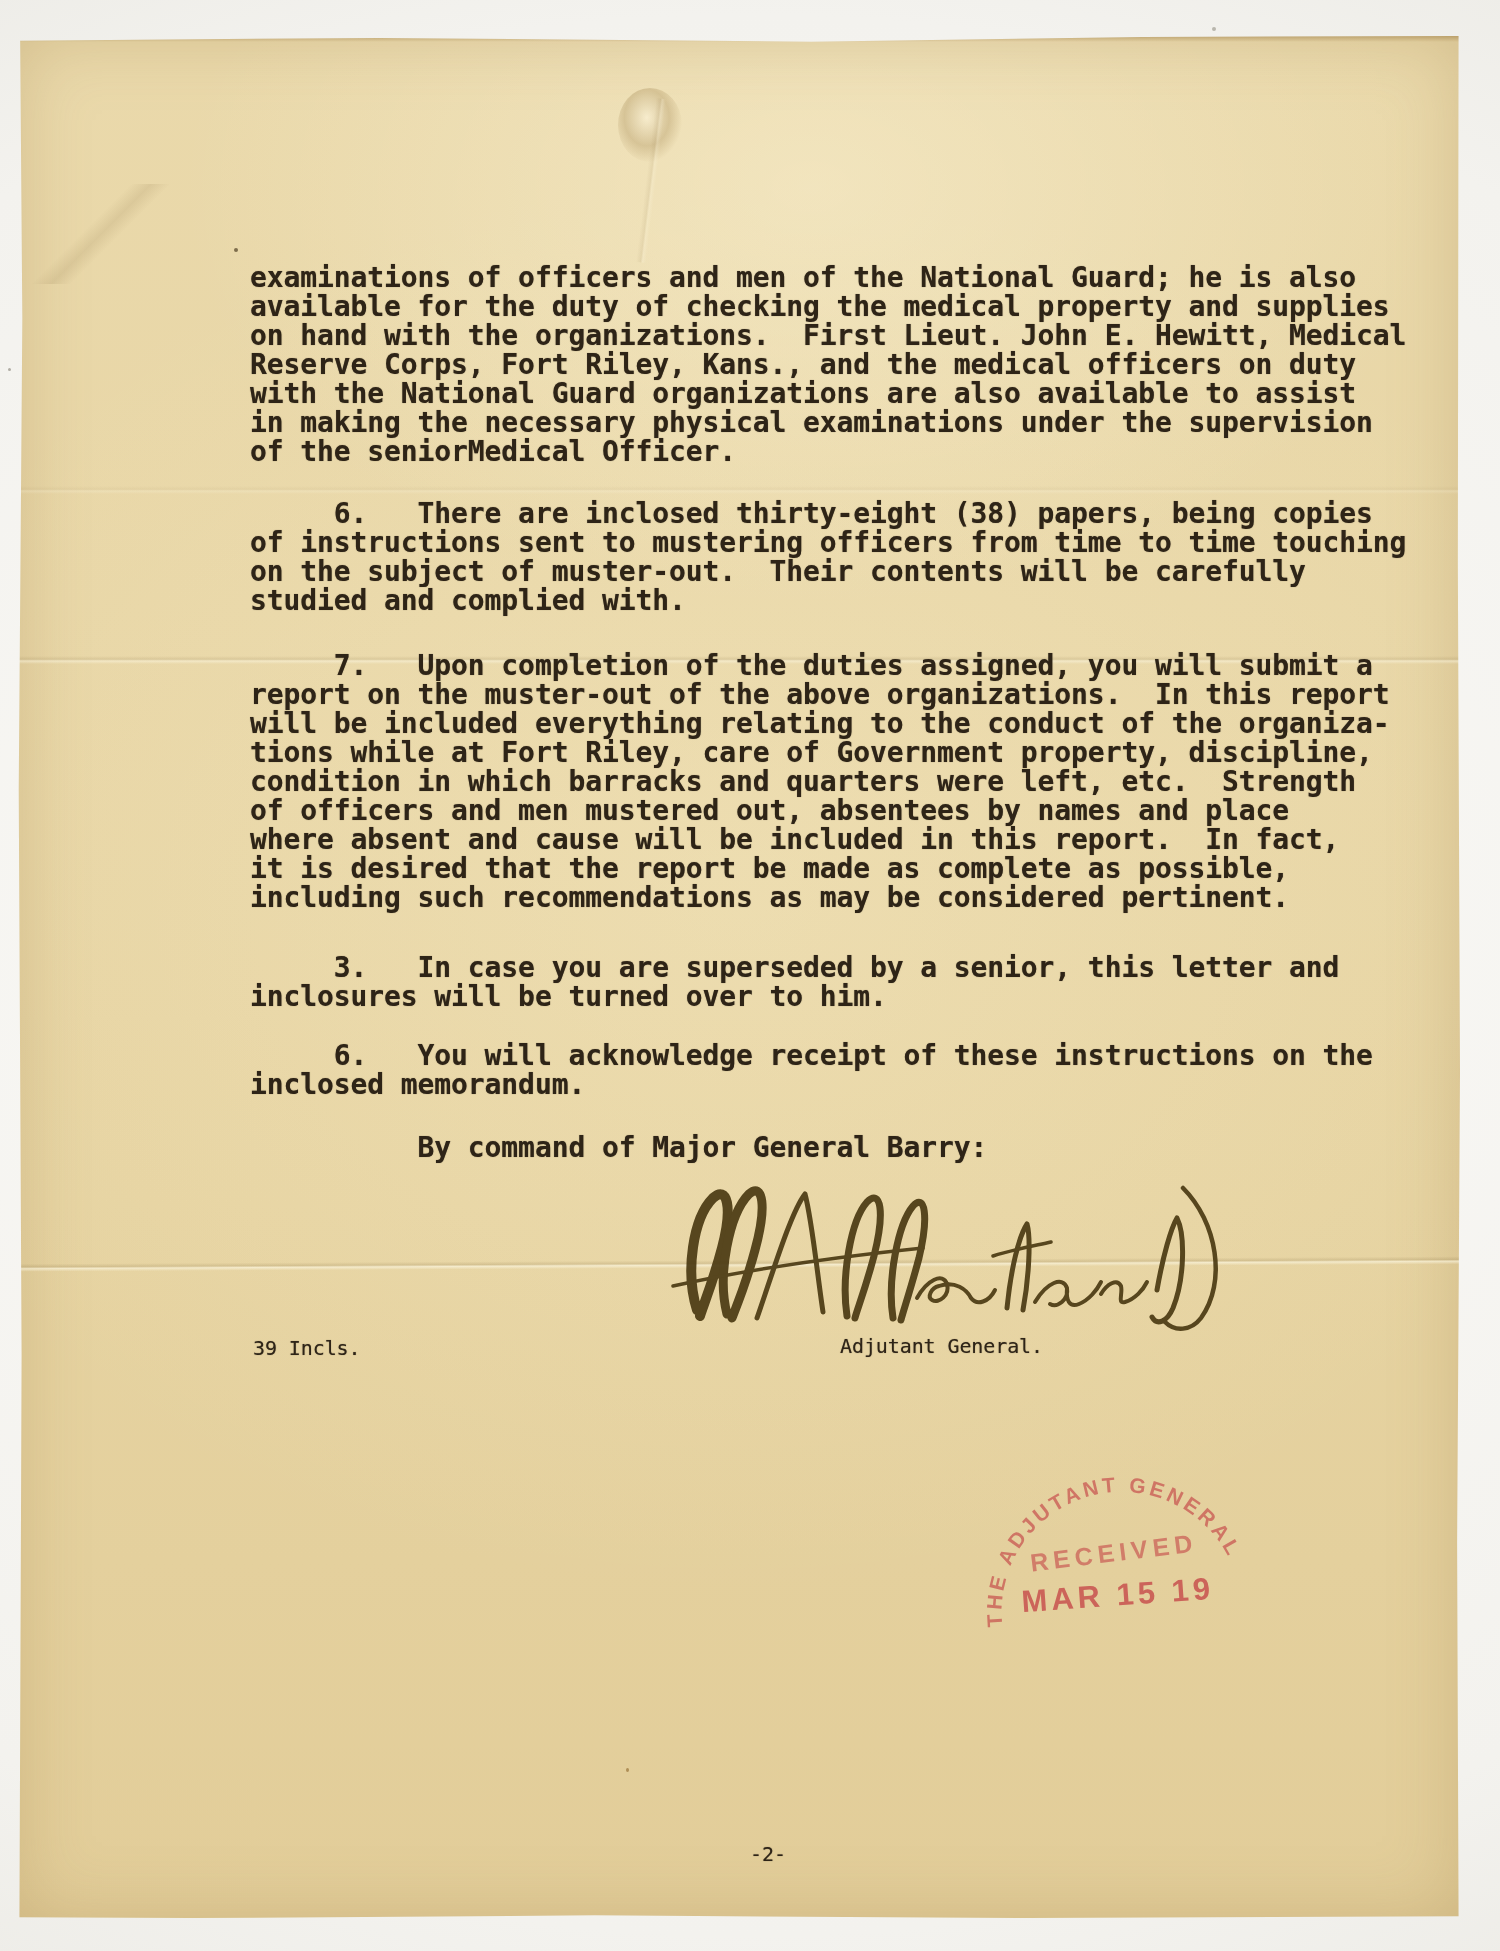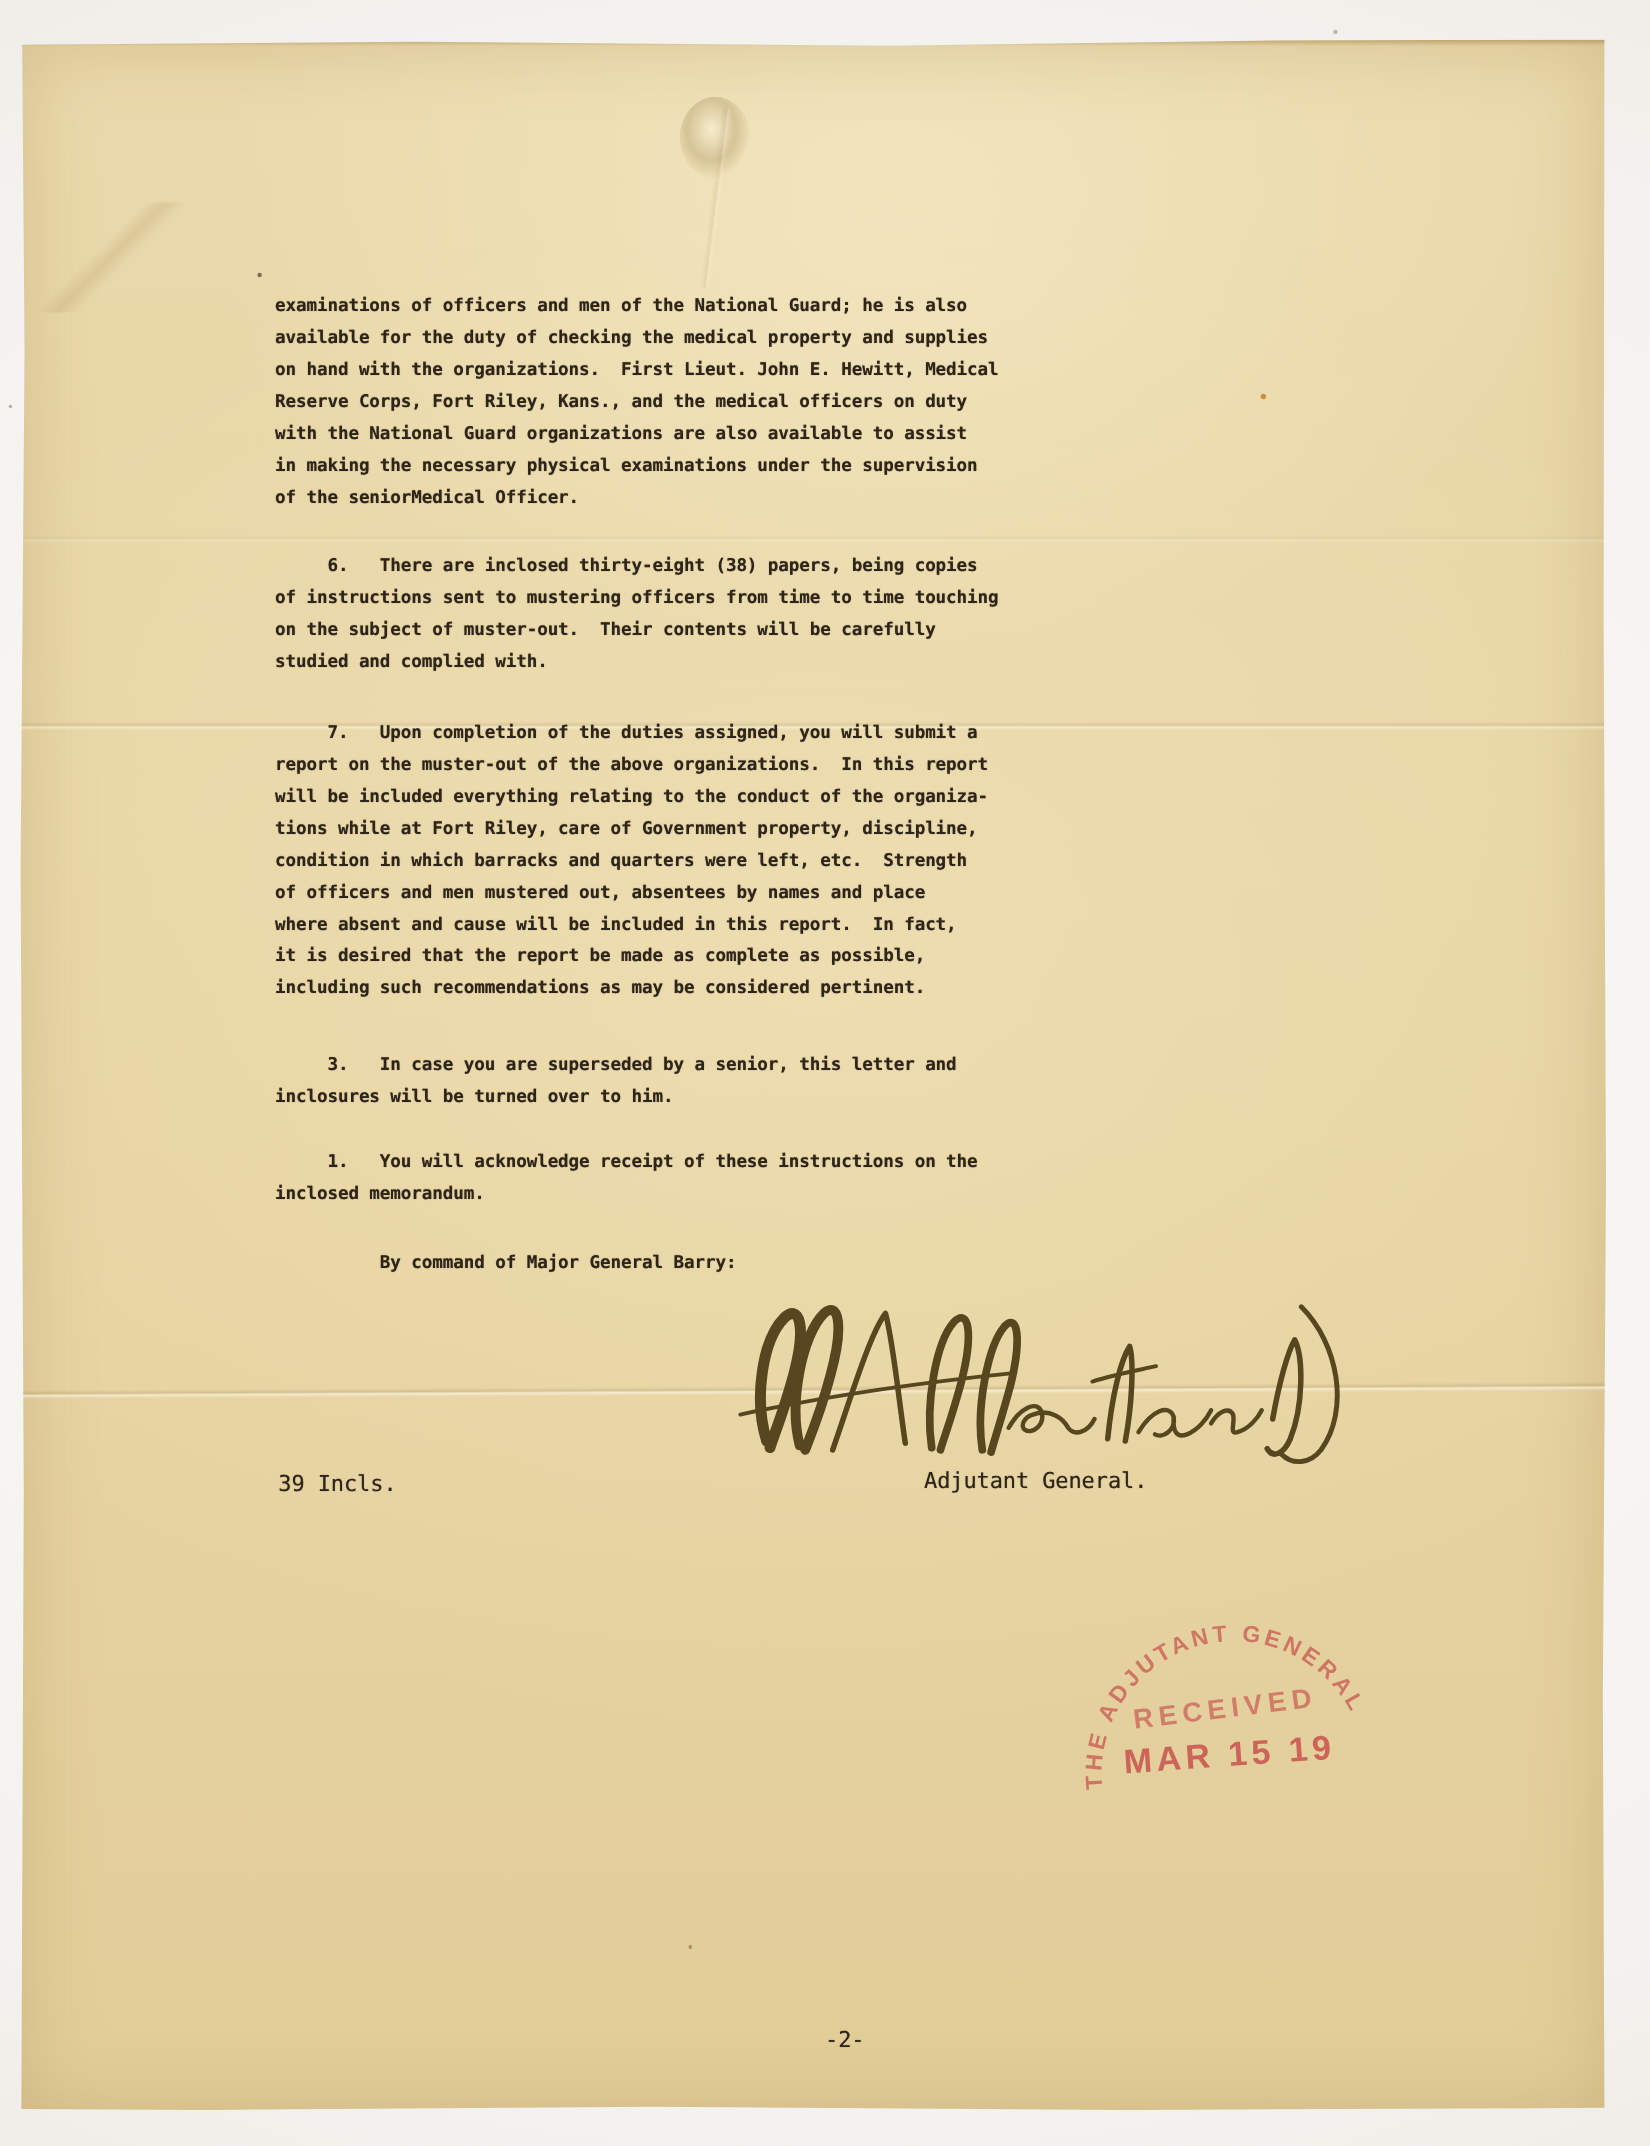--- a/index.html
+++ b/index.html
@@ -40,21 +40,21 @@
   .corner-crease{position:absolute;left:8px;top:148px;width:150px;height:100px;pointer-events:none;
     background:linear-gradient(135deg,transparent 42%,rgba(120,95,50,0.13) 50%,transparent 58%);}
   .blemish-tear{position:absolute;left:600px;top:52px;width:64px;height:74px;border-radius:50%;
     background:radial-gradient(ellipse at 45% 40%,rgba(255,248,225,0.5) 0%,rgba(150,120,65,0.28) 45%,transparent 72%);}
   .wrinkle-v{position:absolute;left:628px;top:62px;width:10px;height:165px;opacity:.5;transform:rotate(7deg);
     background:linear-gradient(to right,rgba(120,95,50,0) 0%,rgba(120,95,50,0.18) 45%,rgba(255,250,230,0.4) 65%,rgba(120,95,50,0) 100%);}
   .paper-speck{position:absolute;border-radius:50%;}
 
   .typed-text{position:absolute;left:232px;top:227px;width:900px;color:var(--ink);}
   pre{
-    margin:0;font-family:inherit;font-size:16px;font-weight:bold;line-height:29px;
+    margin:0;font-family:inherit;font-size:28px;font-weight:bold;line-height:29px;
     letter-spacing:-0.1px;white-space:pre;
     text-shadow:0 0 1px rgba(46,36,23,0.55);
   }
   .p1{margin-bottom:33px;} .p2{margin-bottom:36px;} .p3{margin-bottom:41px;}
   .p4{margin-bottom:30px;} .p5{margin-bottom:34px;}
 
   .typed-label{
     position:absolute;color:var(--ink);font-size:20px;font-weight:normal;
     letter-spacing:-0.1px;white-space:pre;text-shadow:0 0 1px rgba(46,36,23,0.55);
   }
@@ -106,21 +106,21 @@
 report on the muster-out of the above organizations.  In this report
 will be included everything relating to the conduct of the organiza-
 tions while at Fort Riley, care of Government property, discipline,
 condition in which barracks and quarters were left, etc.  Strength
 of officers and men mustered out, absentees by names and place
 where absent and cause will be included in this report.  In fact,
 it is desired that the report be made as complete as possible,
 including such recommendations as may be considered pertinent.</pre>
     <pre class="p4">     3.   In case you are superseded by a senior, this letter and
 inclosures will be turned over to him.</pre>
-    <pre class="p5">     1.   You will acknowledge receipt of these instructions on the
+    <pre class="p5">     6.   You will acknowledge receipt of these instructions on the
 inclosed memorandum.</pre>
     <pre>          By command of Major General Barry:</pre>
   </div>
 
   <svg class="signature-svg" width="600" height="195" viewBox="0 0 600 195" opacity="0.92">
     <path d="M42,150 C30,112 38,58 58,38 C72,25 78,46 67,88 C58,122 48,146 45,156" stroke-width="10"></path>
     <path d="M72,154 C62,116 74,54 94,34 C108,22 112,46 100,90 C91,124 80,150 77,158" stroke-width="9"></path>
     <path d="M102,158 C118,112 136,52 150,34 C157,60 162,112 168,152" stroke-width="5"></path>
     <path d="M18,126 C100,108 190,96 268,88" stroke-width="3.5"></path>
     <path d="M192,156 C186,116 196,60 212,42 C226,28 230,52 219,96 C210,130 202,150 200,158" stroke-width="7"></path>

